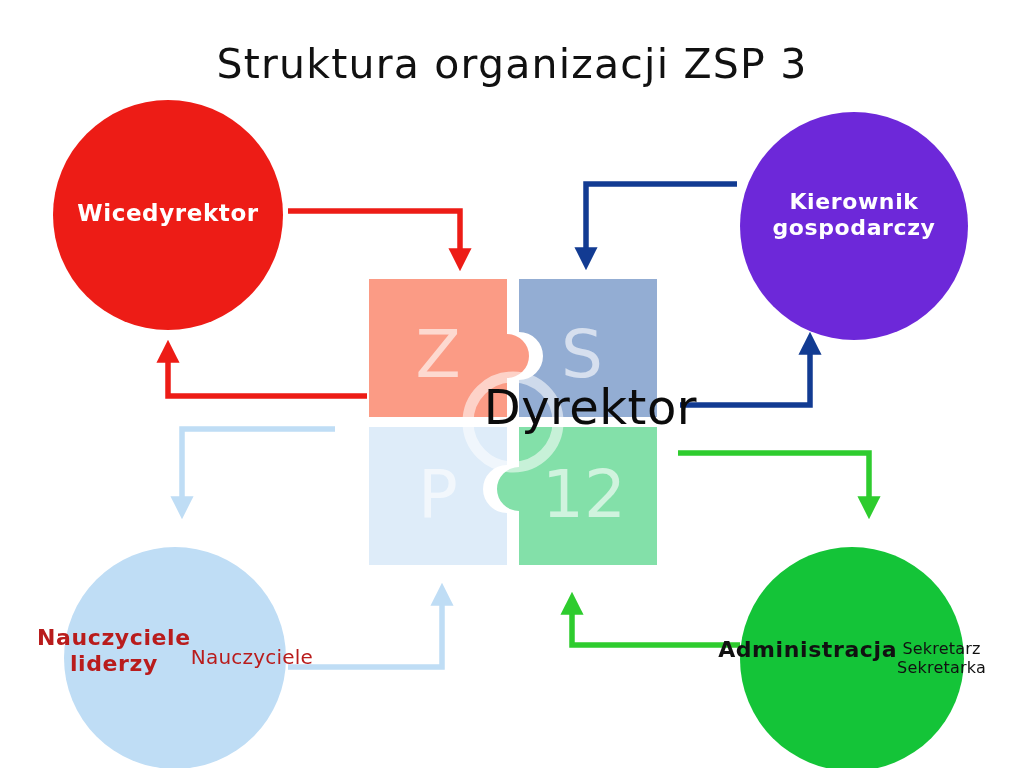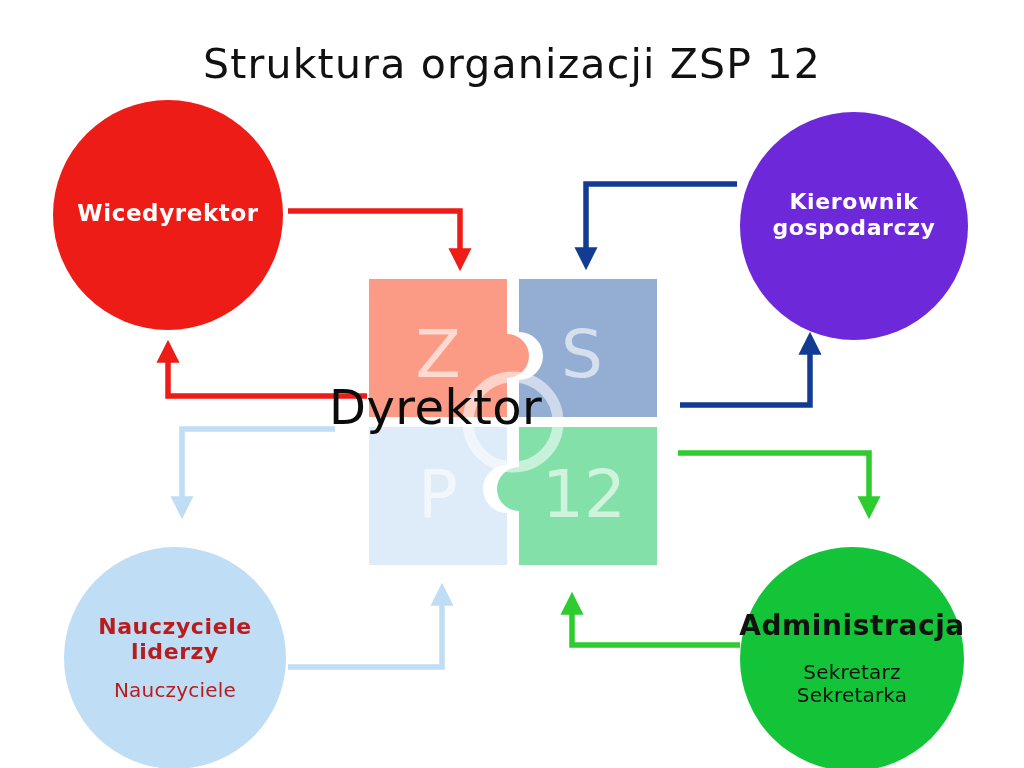--- a/index.html
+++ b/index.html
@@ -28,21 +28,21 @@
     letter-spacing: 1.2px;
     color: #111111;
     white-space: nowrap;
   }
 
   
   .node {
     position: absolute;
     border-radius: 50%;
     display: flex;
-    flex-direction: column;
+    flex-direction: row;
     align-items: center;
     justify-content: center;
     text-align: center;
     box-sizing: border-box;
     padding: 6px 10px;
   }
   .node .node-title {
     font-weight: bold;
     letter-spacing: 0.6px;
     line-height: 1.16;
@@ -74,58 +74,58 @@
     color: #b91c1c;
   }
   #node-nauczyciele .node-title { font-size: 22px; margin-bottom: 14px; }
   #node-nauczyciele .node-sub  { font-size: 20px; }
 
   #node-administracja {
     left: 740px; top: 547px; width: 224px; height: 224px;
     background: #14C438;
     color: #111111;
   }
-  #node-administracja .node-title { font-size: 28px; margin-bottom: 18px; }
-  #node-administracja .node-sub  { font-size: 20px; }
+  #node-administracja .node-title { font-size: 22px; margin-bottom: 18px; }
+  #node-administracja .node-sub  { font-size: 16px; }
 
   
   #logo {
     position: absolute;
     left: 369px;
     top: 279px;
     width: 288px;
     height: 286px;
   }
   #logo svg { display: block; }
   #logo-label {
     position: absolute;
     left: -40px;
     top: 100px;
     width: 368px;
-    text-align: left;
+    text-align: right;
     font-size: 48px;
     color: #0b0b0b;
     letter-spacing: 0.5px;
     white-space: nowrap;
   }
 
   
   #arrows {
     position: absolute;
     left: 0; top: 0;
     width: 1024px; height: 768px;
     pointer-events: none;
   }
 </style>
 </head>
 <body>
 
 <div id="canvas">
 
-  <div id="title">Struktura organizacji ZSP 12</div>
+  <div id="title">Struktura organizacji ZSP 3</div>
 
   <svg id="arrows" viewBox="0 0 1024 768" width="1024" height="768">
     <defs>
       <marker id="ah-red" viewBox="0 0 10 10" refX="6" refY="5" markerWidth="4.2" markerHeight="4.2" orient="auto-start-reverse">
         <path d="M 0 0 L 10 5 L 0 10 z" fill="#ED1C16"></path>
       </marker>
       <marker id="ah-navy" viewBox="0 0 10 10" refX="6" refY="5" markerWidth="4.2" markerHeight="4.2" orient="auto-start-reverse">
         <path d="M 0 0 L 10 5 L 0 10 z" fill="#123B92"></path>
       </marker>
       <marker id="ah-lblue" viewBox="0 0 10 10" refX="6" refY="5" markerWidth="4.2" markerHeight="4.2" orient="auto-start-reverse">

